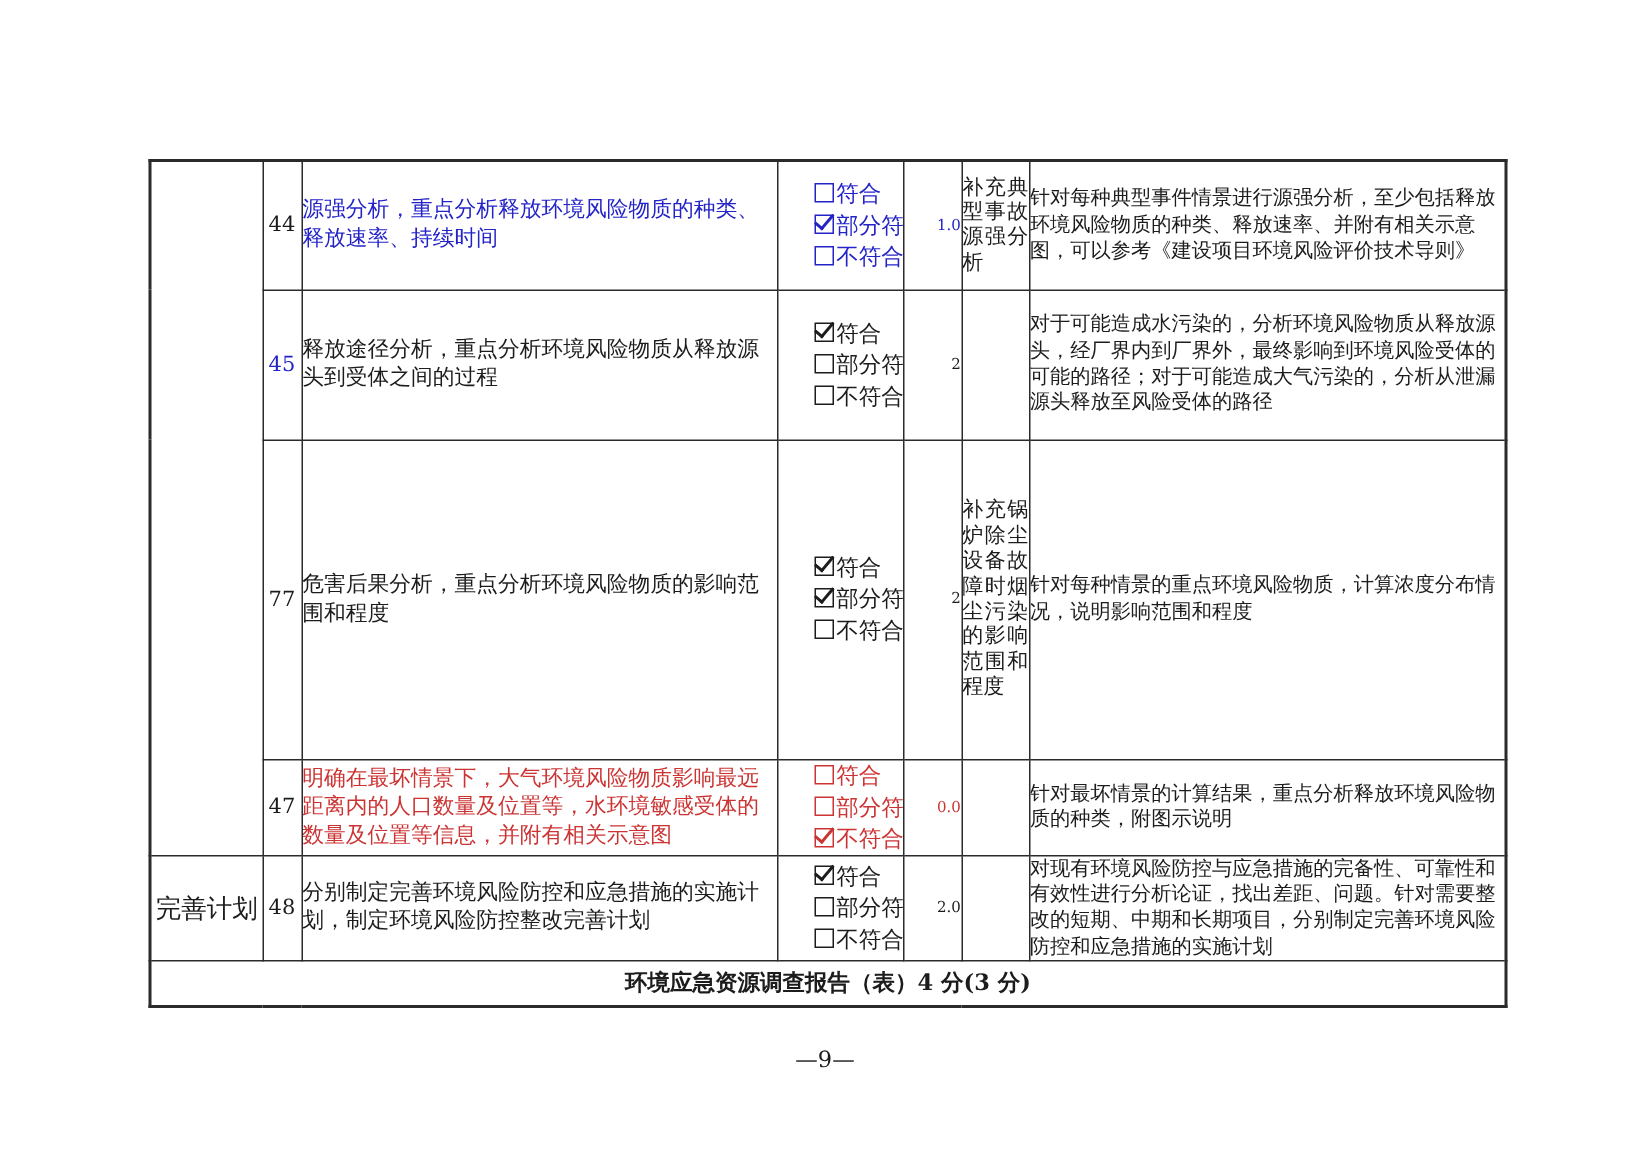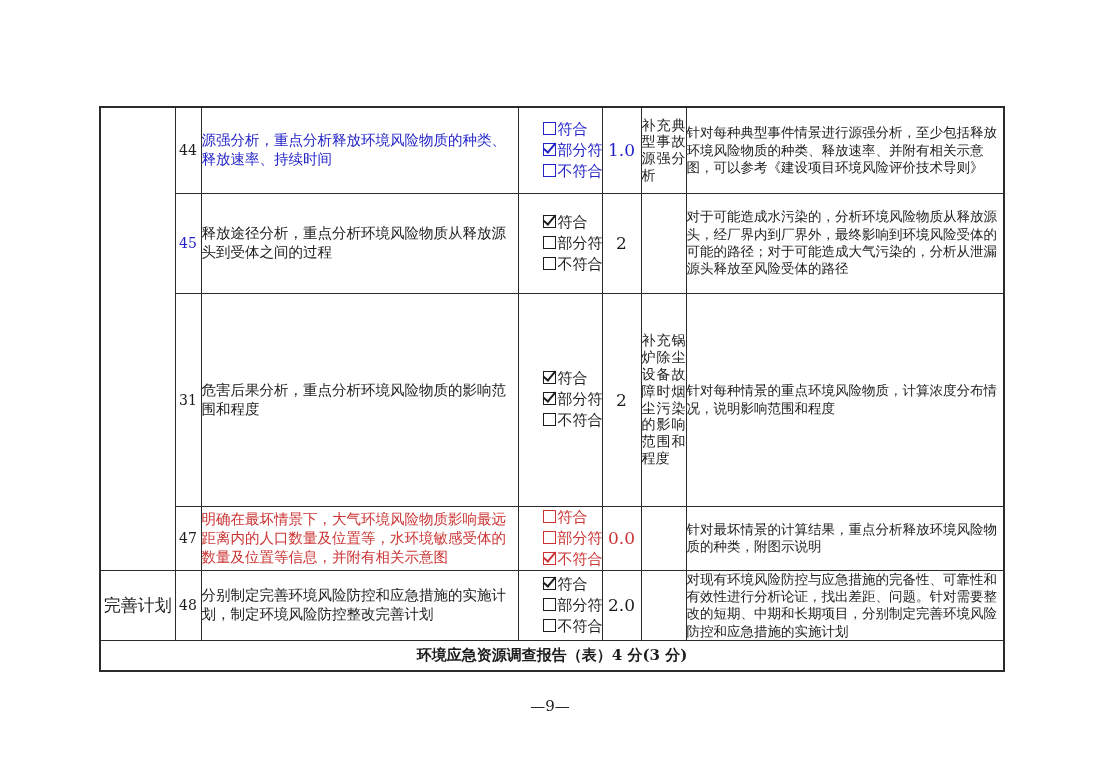--- a/index.html
+++ b/index.html
@@ -74,23 +74,23 @@
     content:"";
     position:absolute;
     left:2px;top:-4px;
     width:5px;height:11px;
     border-right:2.2px solid currentColor;
     border-bottom:2.2px solid currentColor;
     transform:rotate(40deg);
   }
   td.score{
     vertical-align:top;
-    font-size:17px;
+    font-size:10px;
     padding:2px 3px;
-    text-align:center;
+    text-align:right;
   }
   td.supp{
     vertical-align:top;
     font-size:14px;
     line-height:16.8px;
     padding:2px 4px;
     text-align:justify;
   }
   td.remark{
     font-size:13.5px;
@@ -150,21 +150,21 @@
           <div class="opt-line"><span class="cb checked"></span><span>符合</span></div>
           <div class="opt-line"><span class="cb"></span><span>部分符合</span></div>
           <div class="opt-line"><span class="cb"></span><span>不符合</span></div>
         </td>
         <td class="score">2</td>
         <td class="supp"></td>
         <td class="remark">对于可能造成水污染的，分析环境风险物质从释放源头，经厂界内到厂界外，最终影响到环境风险受体的可能的路径；对于可能造成大气污染的，分析从泄漏源头释放至风险受体的路径</td>
       </tr>
 
       <tr class="r46">
-        <td class="num">31</td>
+        <td class="num">77</td>
         <td class="desc">危害后果分析，重点分析环境风险物质的影响范围和程度</td>
         <td class="opts">
           <div class="opt-line"><span class="cb checked"></span><span>符合</span></div>
           <div class="opt-line"><span class="cb checked"></span><span>部分符合</span></div>
           <div class="opt-line"><span class="cb"></span><span>不符合</span></div>
         </td>
         <td class="score">2</td>
         <td class="supp">补充锅炉除尘设备故障时烟尘污染的影响范围和程度</td>
         <td class="remark">针对每种情景的重点环境风险物质，计算浓度分布情况，说明影响范围和程度</td>
       </tr>

